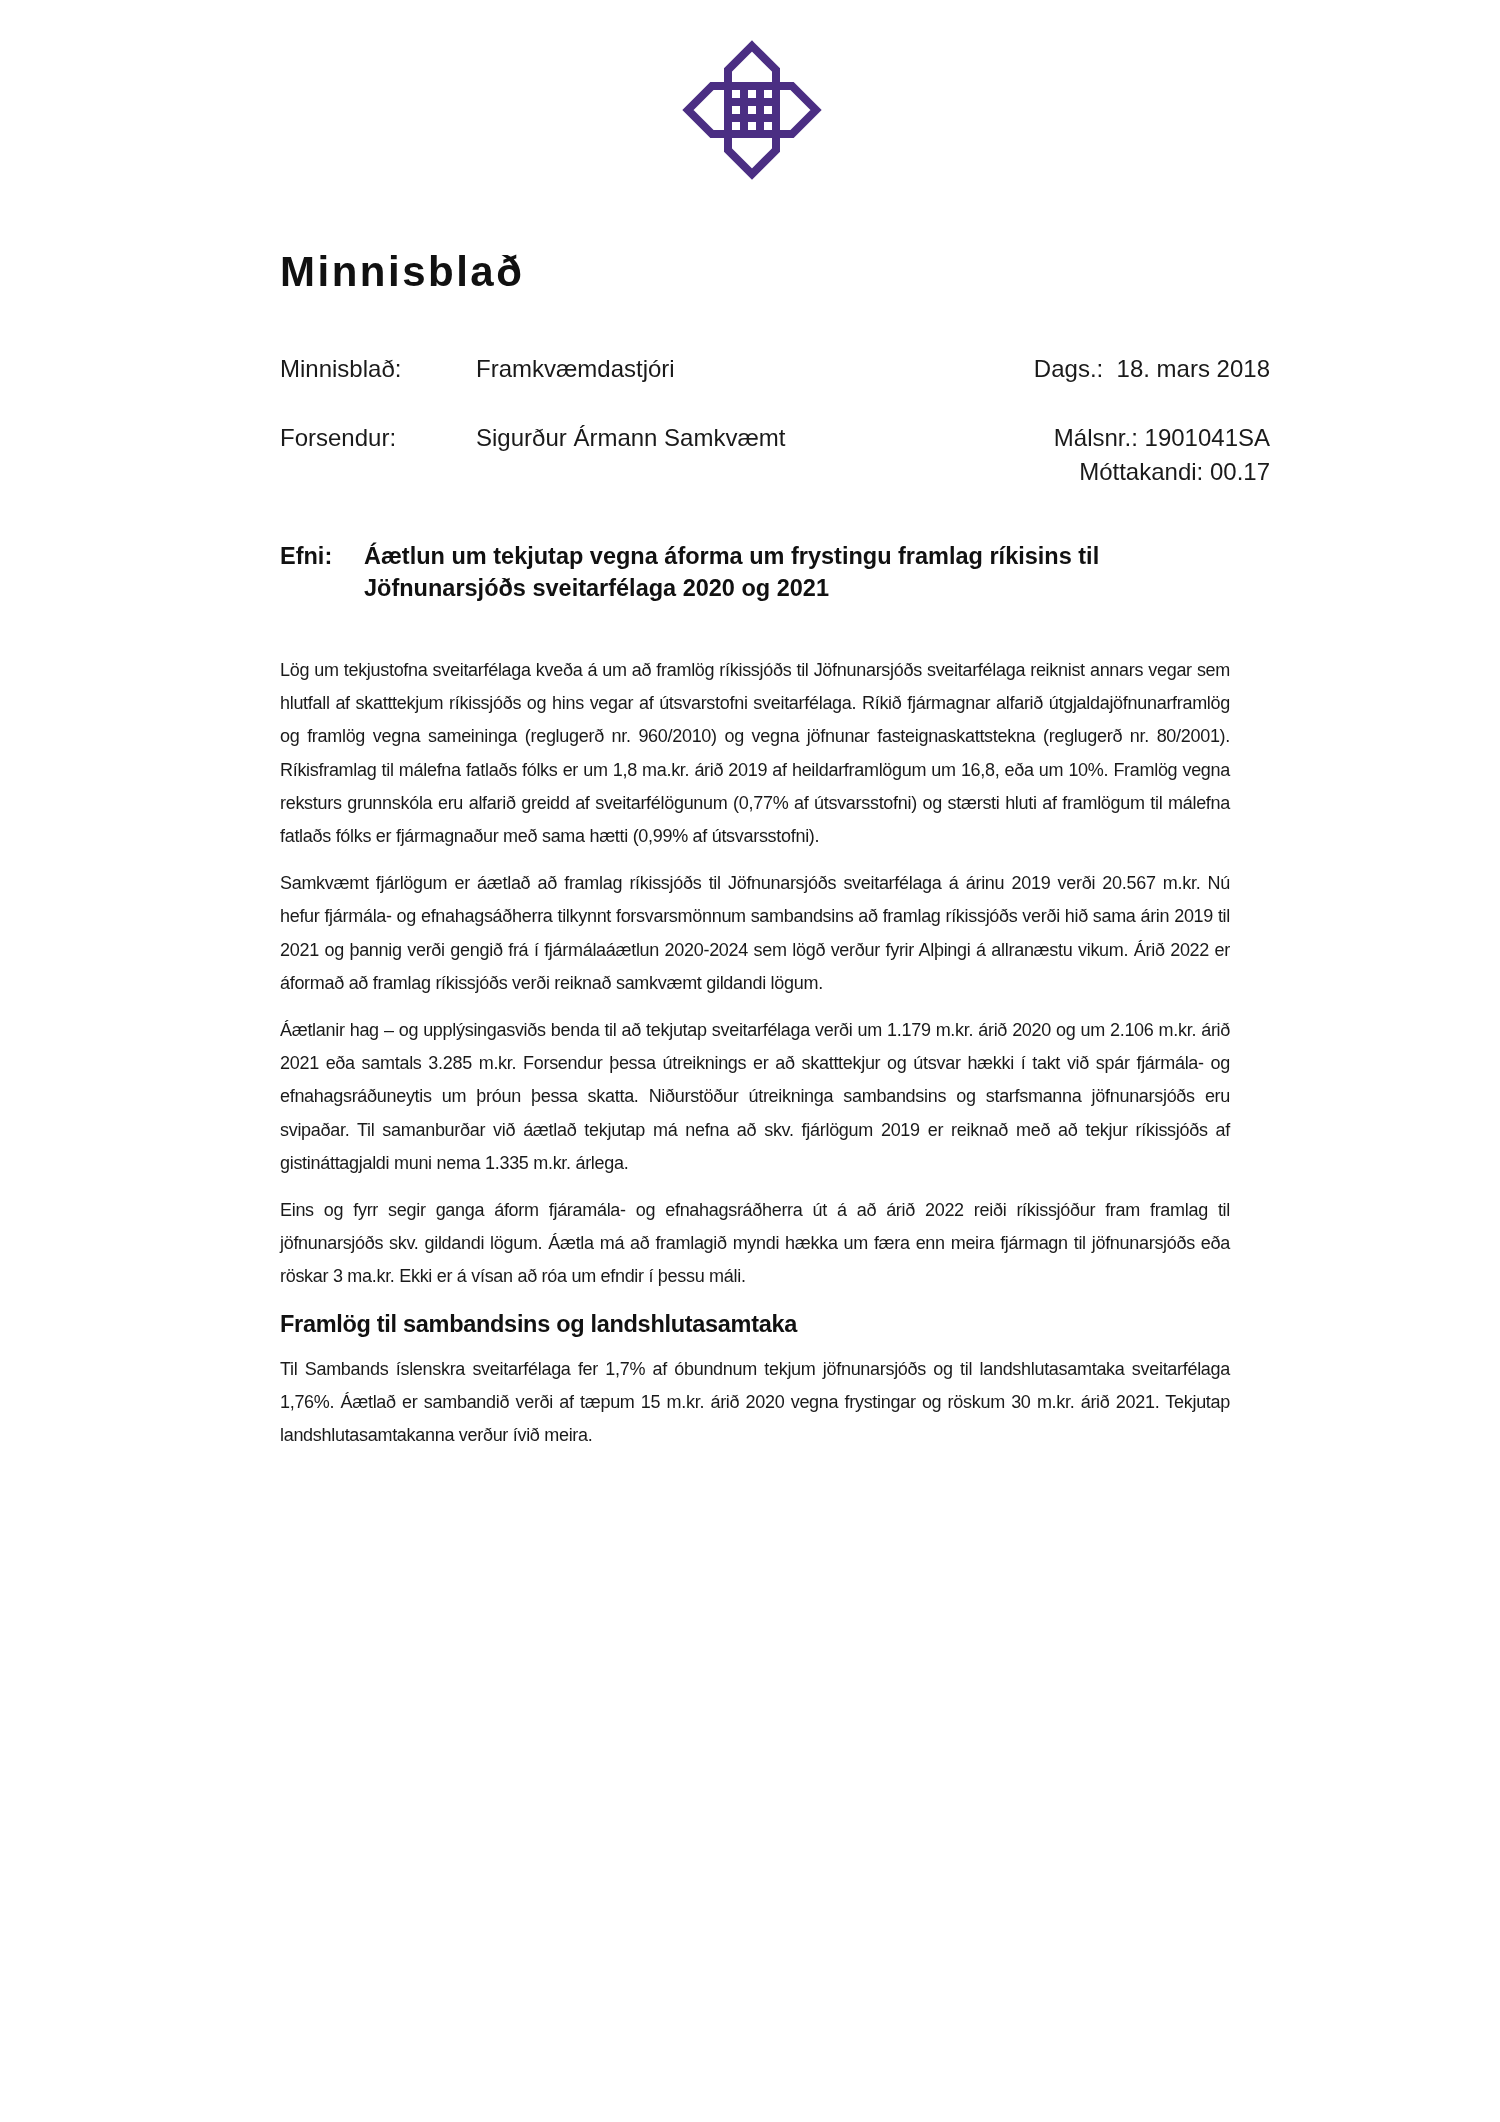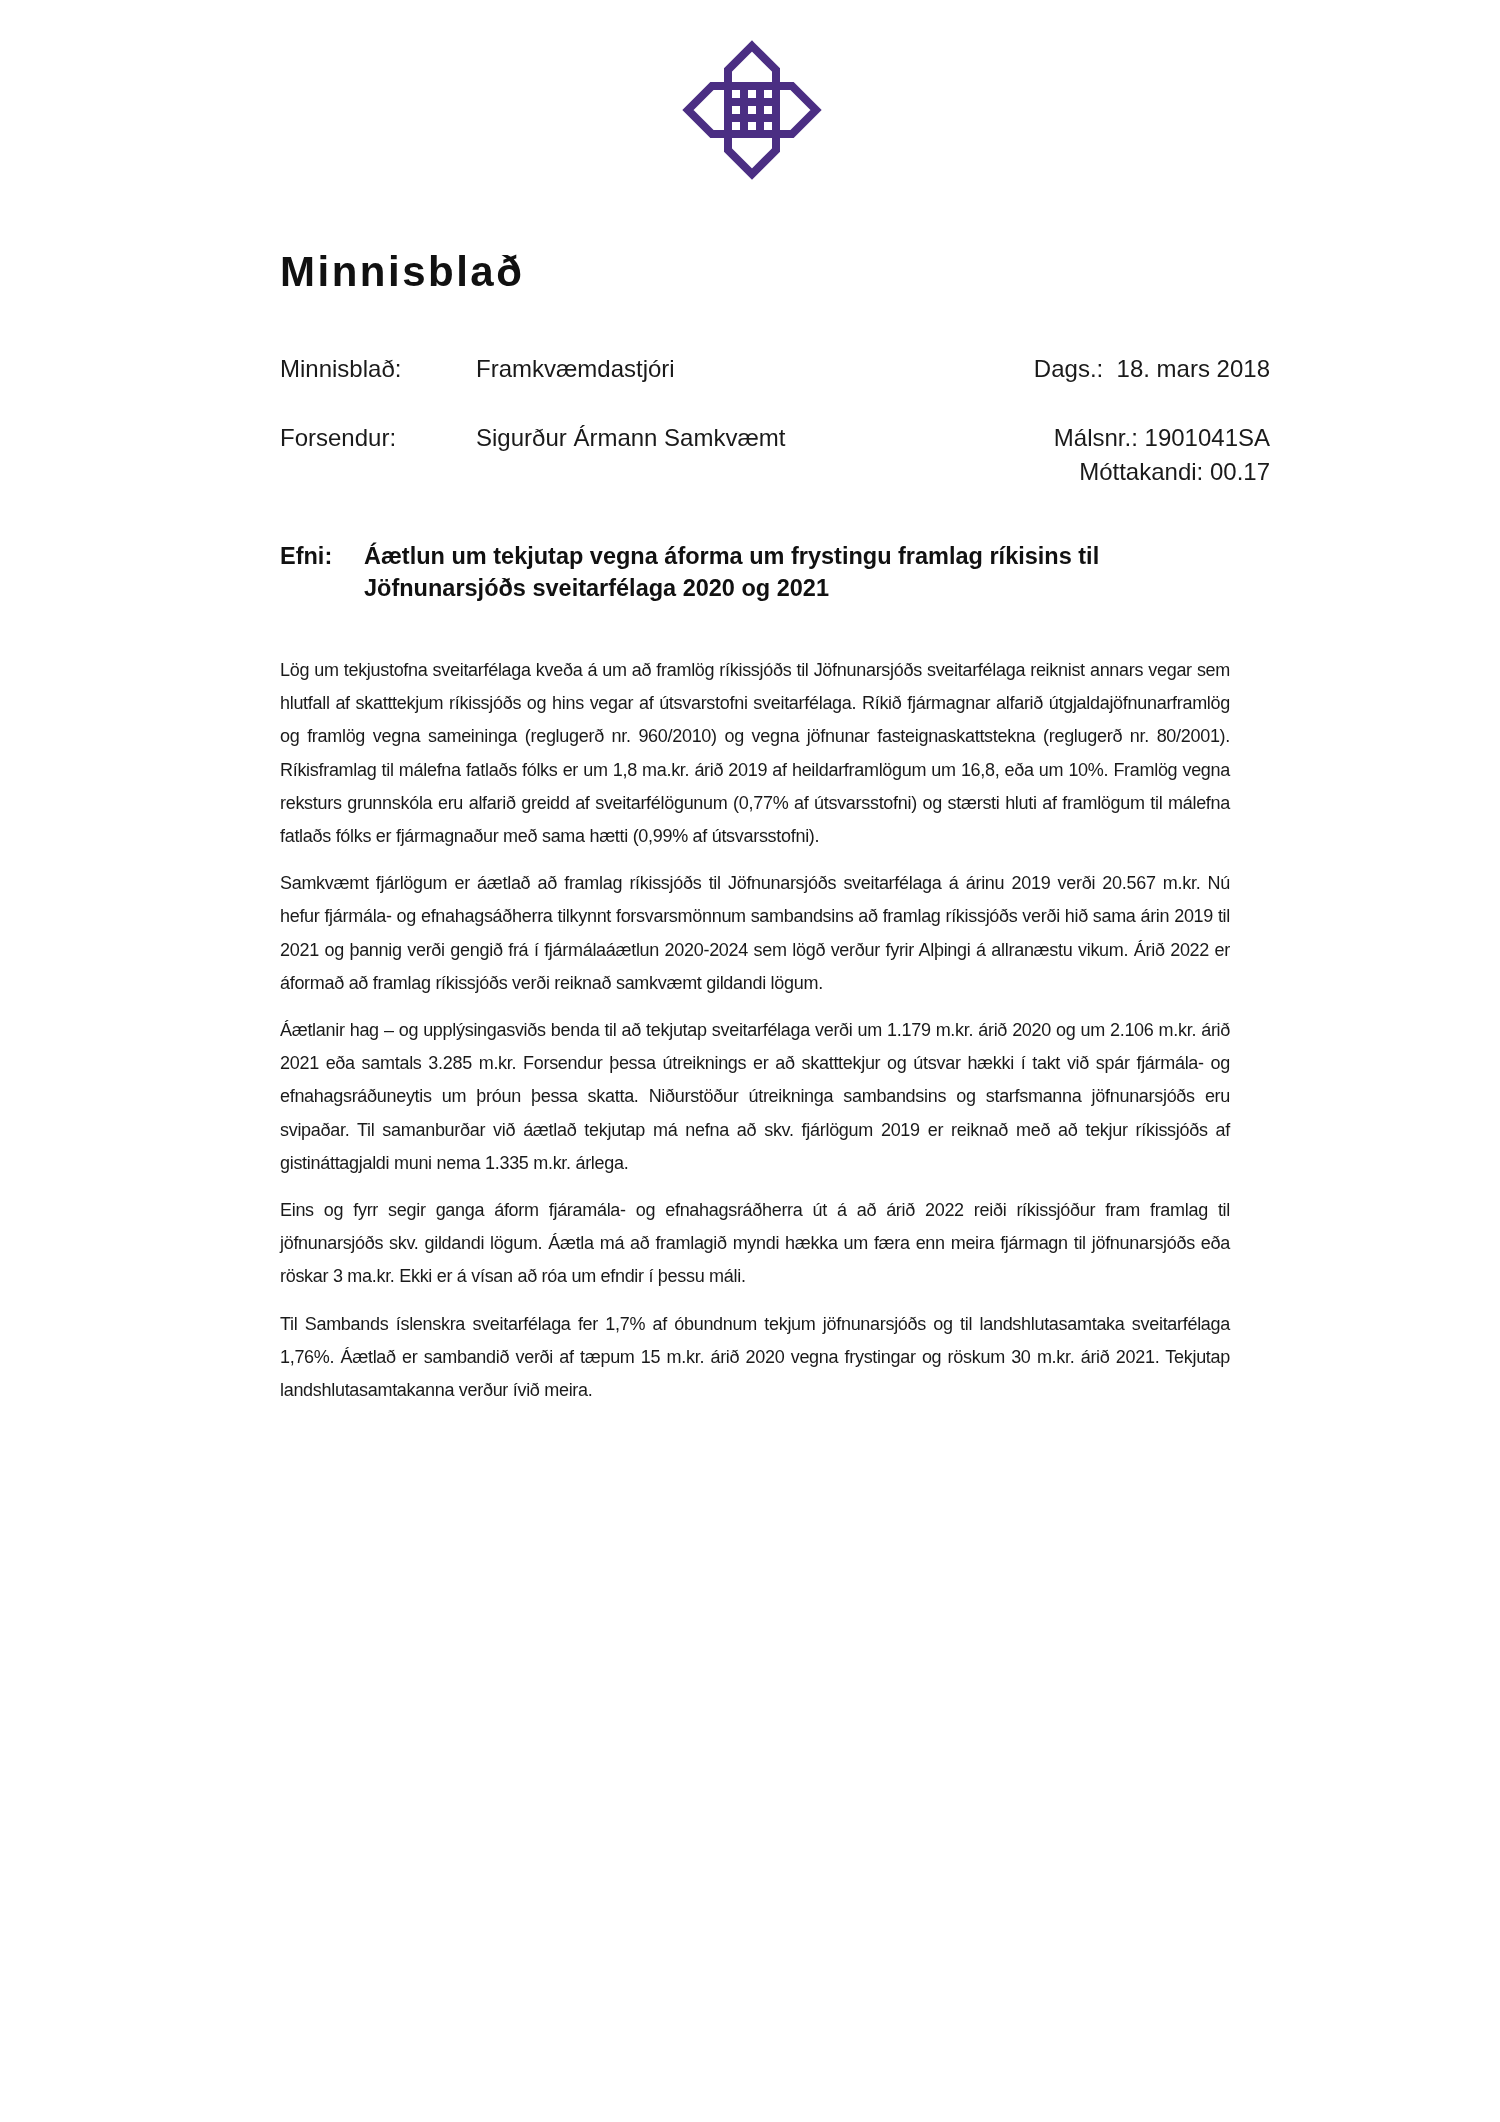--- a/index.html
+++ b/index.html
@@ -88,14 +88,15 @@
 <div class="subject">
   <span class="lbl">Efni:</span>
   <span class="txt">Áætlun um tekjutap vegna áforma um frystingu framlag ríkisins til Jöfnunarsjóðs sveitarfélaga 2020 og 2021</span>
 </div>
 
 <div class="body">
   <p>Lög um tekjustofna sveitarfélaga kveða á um að framlög ríkissjóðs til Jöfnunarsjóðs sveitarfélaga reiknist annars vegar sem hlutfall af skatttekjum ríkissjóðs og hins vegar af útsvarstofni sveitarfélaga. Ríkið fjármagnar alfarið útgjaldajöfnunarframlög og framlög vegna sameininga (reglugerð nr.  960/2010) og  vegna jöfnunar fasteignaskattstekna (reglugerð nr. 80/2001). Ríkisframlag til málefna fatlaðs fólks er um 1,8 ma.kr. árið 2019 af heildarframlögum um 16,8, eða um 10%. Framlög vegna reksturs grunnskóla eru alfarið greidd af sveitarfélögunum (0,77% af útsvarsstofni) og stærsti hluti af framlögum til málefna fatlaðs fólks er fjármagnaður með sama hætti (0,99% af útsvarsstofni).</p>
   <p>Samkvæmt fjárlögum er áætlað að framlag ríkissjóðs til Jöfnunarsjóðs sveitarfélaga á árinu 2019 verði 20.567 m.kr. Nú hefur fjármála- og efnahagsáðherra tilkynnt forsvarsmönnum sambandsins að framlag ríkissjóðs verði hið sama árin 2019 til 2021 og þannig verði gengið frá í fjármálaáætlun 2020-2024 sem lögð verður fyrir Alþingi á allranæstu vikum. Árið 2022 er áformað að framlag ríkissjóðs verði reiknað samkvæmt gildandi lögum.</p>
   <p>Áætlanir hag – og upplýsingasviðs benda til að tekjutap sveitarfélaga verði um 1.179 m.kr. árið 2020 og um 2.106 m.kr. árið 2021 eða samtals 3.285 m.kr. Forsendur þessa útreiknings er að skatttekjur og útsvar hækki í takt við spár fjármála- og efnahagsráðuneytis um þróun þessa skatta.  Niðurstöður útreikninga sambandsins og starfsmanna jöfnunarsjóðs eru svipaðar. Til samanburðar við áætlað tekjutap má nefna að skv. fjárlögum 2019 er reiknað með að tekjur ríkissjóðs af gistináttagjaldi muni nema 1.335 m.kr. árlega.</p>
   <p>Eins og fyrr segir ganga áform fjáramála- og efnahagsráðherra út á að árið 2022 reiði ríkissjóður fram framlag til jöfnunarsjóðs skv. gildandi lögum. Áætla má að framlagið myndi hækka um færa enn meira fjármagn til jöfnunarsjóðs eða röskar 3 ma.kr. Ekki er á vísan að róa um efndir í þessu máli.</p>
+  <h2>Framlög til sambandsins og landshlutasamtaka</h2>
   <p>Til Sambands íslenskra sveitarfélaga fer 1,7% af óbundnum tekjum jöfnunarsjóðs og til landshlutasamtaka sveitarfélaga 1,76%. Áætlað er sambandið verði af tæpum 15 m.kr. árið 2020 vegna frystingar og röskum 30 m.kr. árið 2021. Tekjutap landshlutasamtakanna verður ívið meira.</p>
 </div>
 
 </body></html>

